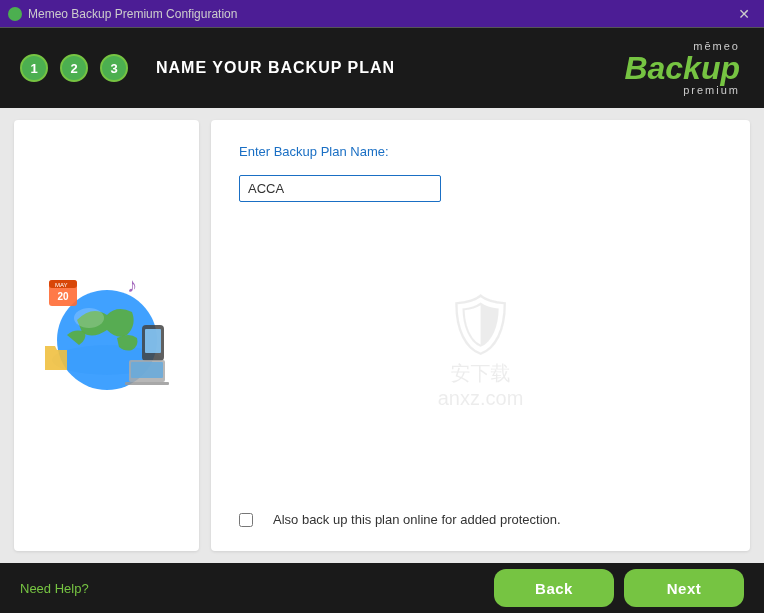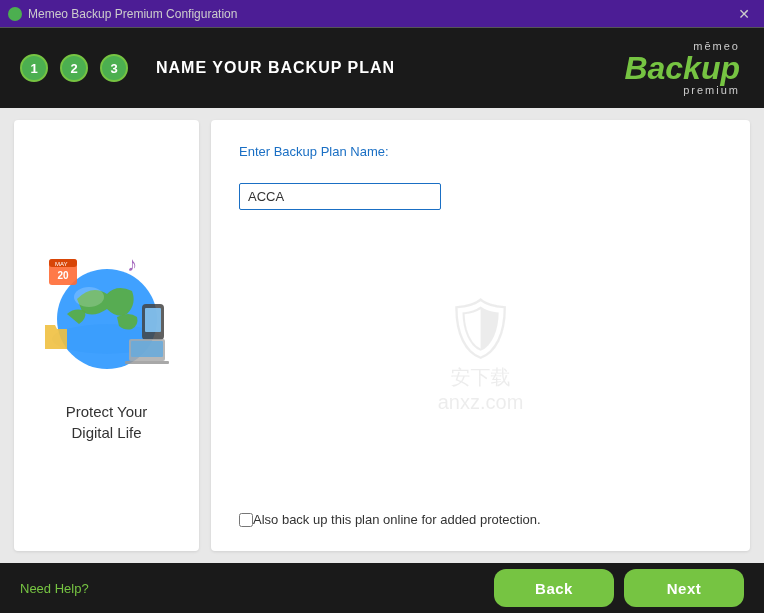--- a/index.html
+++ b/index.html
@@ -153,21 +153,21 @@
       flex: 1;
       border-radius: 4px;
       padding: 24px 28px;
       box-shadow: 0 1px 3px rgba(0,0,0,0.1);
       display: flex;
       flex-direction: column;
     }
     .input-label {
       color: #1a6fc4;
       font-size: 13px;
-      margin-bottom: 24px;
+      margin-bottom: 16px;
     }
     .backup-name-input {
       width: 202px;
       padding: 5px 8px;
       border: 1.5px solid #1a6fc4;
       border-radius: 2px;
       font-size: 13px;
       color: #333;
       outline: none;
       background: #fff;
@@ -189,21 +189,21 @@
     .watermark-shield {
       font-size: 60px;
     }
     .watermark-text {
       font-size: 20px;
     }
 
     .checkbox-row {
       display: flex;
       align-items: center;
-      gap: 0;
+      gap: 20px;
       margin-top: auto;
       padding-top: 16px;
     }
     .checkbox-input {
       width: 14px;
       height: 14px;
       cursor: pointer;
     }
     .checkbox-label {
       font-size: 13px;
@@ -293,24 +293,20 @@
         <path d="M8,100 L8,120 L30,120 L30,100 L20,100 L18,96 L8,96 Z" fill="#f0c040" opacity="0.9"></path>
 
         <rect x="105" y="75" width="22" height="36" rx="4" fill="#444" opacity="0.85"></rect>
         <rect x="108" y="79" width="16" height="24" rx="1" fill="#88ccff" opacity="0.85"></rect>
 
         <rect x="92" y="110" width="36" height="22" rx="2" fill="#aaa" opacity="0.85"></rect>
         <rect x="94" y="112" width="32" height="16" rx="1" fill="#66aadd" opacity="0.85"></rect>
         <rect x="88" y="132" width="44" height="3" rx="1" fill="#999" opacity="0.85"></rect>
       </svg>
     </div>
-    <div class="left-panel-text">
-      <span>Protect Your</span><br>
-      <span>Digital Life</span>
-    </div>
   </div>
 
   <div class="right-panel">
     <label class="input-label">Enter Backup Plan Name:</label>
     <input class="backup-name-input" type="text" value="ACCA" style="">
 
     <div class="watermark-area">
       <div class="watermark-inner">
         <div class="watermark-shield">🛡</div>
         <div class="watermark-text">安下载<br>anxz.com</div>

